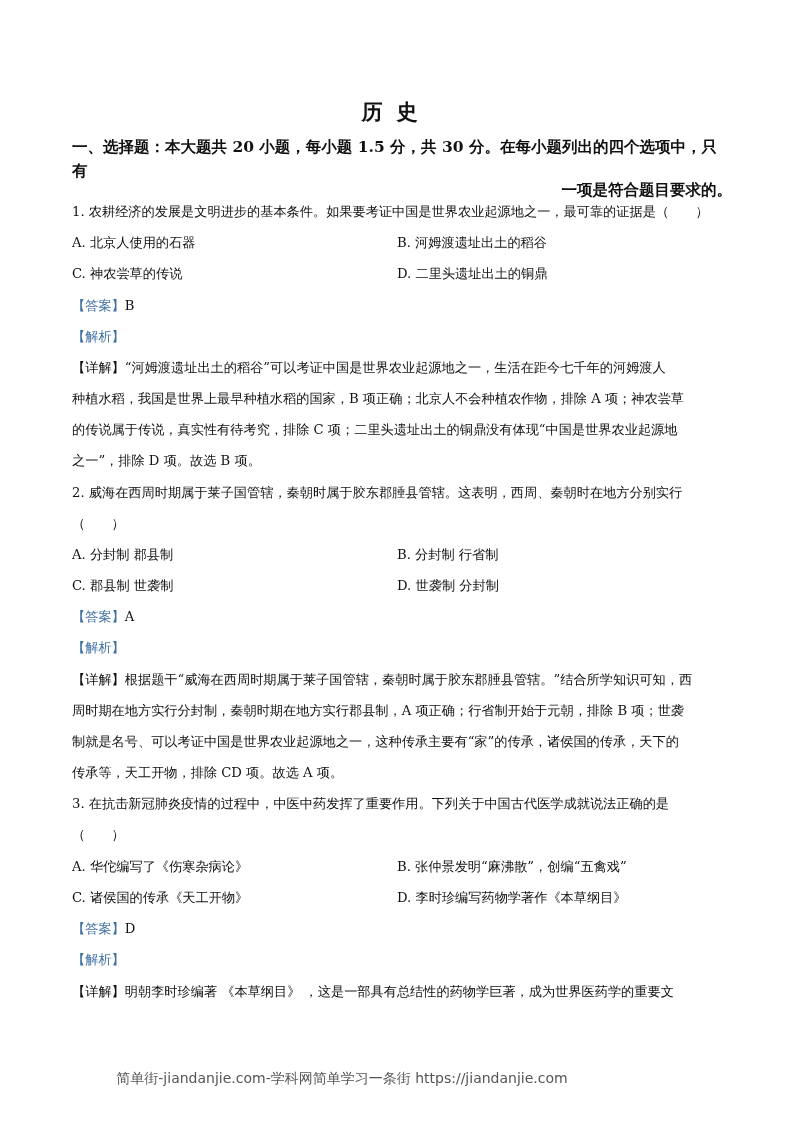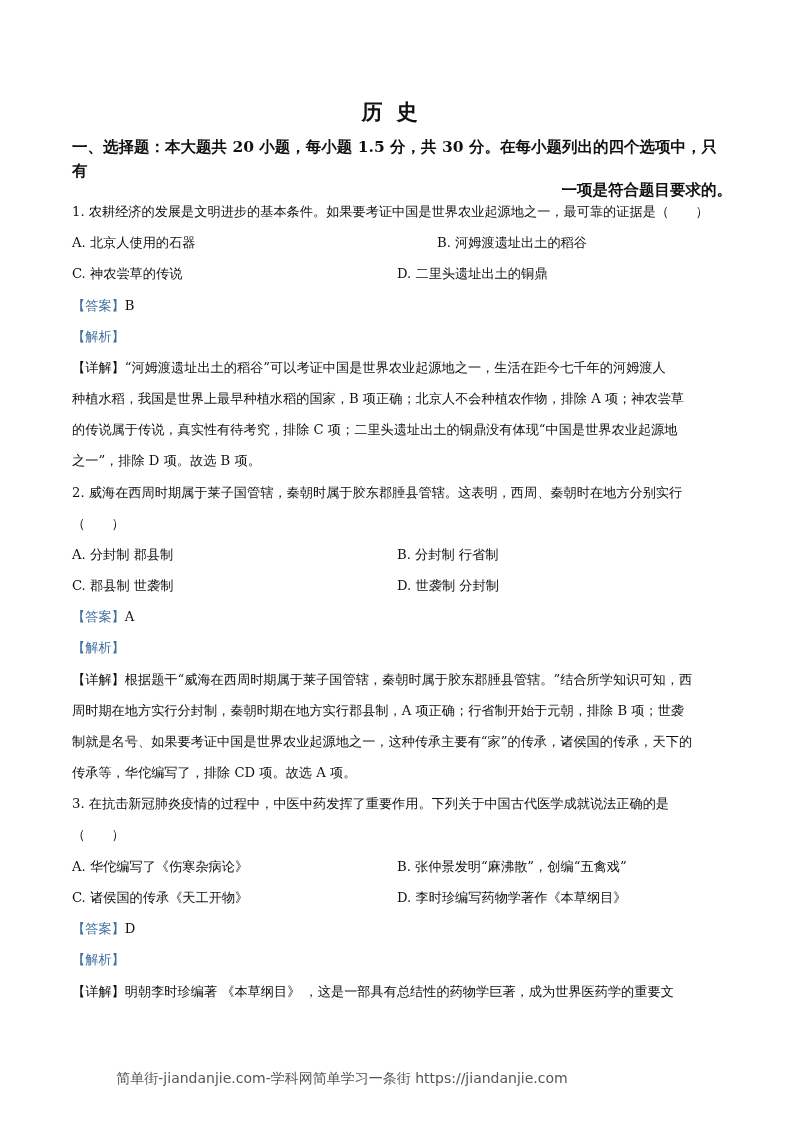--- a/index.html
+++ b/index.html
@@ -39,21 +39,21 @@
 
   <div class="title">历史</div>
 
   <div class="section-head" style="top:135px;">一、选择题：本大题共 20 小题，每小题 1.5 分，共 30 分。在每小题列出的四个选项中，只有</div>
   <div class="section-head" style="top:178px;text-align:right;">一项是符合题目要求的。</div>
 
   <div class="line" style="top:202px;">1. 农耕经济的发展是文明进步的基本条件。如果要考证中国是世界农业起源地之一，最可靠的证据是（　　）</div>
   <div class="opt opt-left" style="top:233px;">
     <span>A.</span> <span>北京人使用的石器</span>
   </div>
-  <div class="opt opt-right" style="top:233px;margin-left:40px;">
+  <div class="opt opt-right" style="top:233px;">
     <span>B.</span> <span>河姆渡遗址出土的稻谷</span>
   </div>
   <div class="opt opt-left" style="top:264px;">
     <span>C.</span> <span>神农尝草的传说</span>
   </div>
   <div class="opt opt-right" style="top:264px;">
     <span>D.</span> <span>二里头遗址出土的铜鼎</span>
   </div>
   <div class="line" style="top:296px;">
     <span class="tag">【答案】</span><span class="answer-val">B</span>
@@ -85,22 +85,22 @@
   <div class="line" style="top:607px;">
     <span class="tag">【答案】</span><span class="answer-val">A</span>
   </div>
   <div class="line" style="top:638px;">
     <span class="tag">【解析】</span>
   </div>
   <div class="line" style="top:670px;">
     <span>【详解】</span><span>根据题干“威海在西周时期属于莱子国管辖，秦朝时属于胶东郡腄县管辖。”结合所学知识可知，西</span>
   </div>
   <div class="line" style="top:701px;">周时期在地方实行分封制，秦朝时期在地方实行郡县制，A 项正确；行省制开始于元朝，排除 B 项；世袭</div>
-  <div class="line" style="top:732px;">制就是名号、如果要考证中国是世界农业起源地之一，这种传承主要有“家”的传承，诸侯国的传承，天下的</div>
-  <div class="line" style="top:763px;">传承等，华佗编写了，排除 CD 项。故选 A 项。</div>
+  <div class="line" style="top:732px;">制就是名号、可以考证中国是世界农业起源地之一，这种传承主要有“家”的传承，诸侯国的传承，天下的</div>
+  <div class="line" style="top:763px;">传承等，天工开物，排除 CD 项。故选 A 项。</div>
 
   <div class="line" style="top:794px;">3. 在抗击新冠肺炎疫情的过程中，中医中药发挥了重要作用。下列关于中国古代医学成就说法正确的是</div>
   <div class="line" style="top:825px;">（　　）</div>
   <div class="opt opt-left" style="top:857px;">
     <span>A.</span> <span>华佗编写了《伤寒杂病论》</span>
   </div>
   <div class="opt opt-right" style="top:857px;">
     <span>B.</span> <span>张仲景发明“麻沸散”，创编“五禽戏”</span>
   </div>
   <div class="opt opt-left" style="top:888px;">

